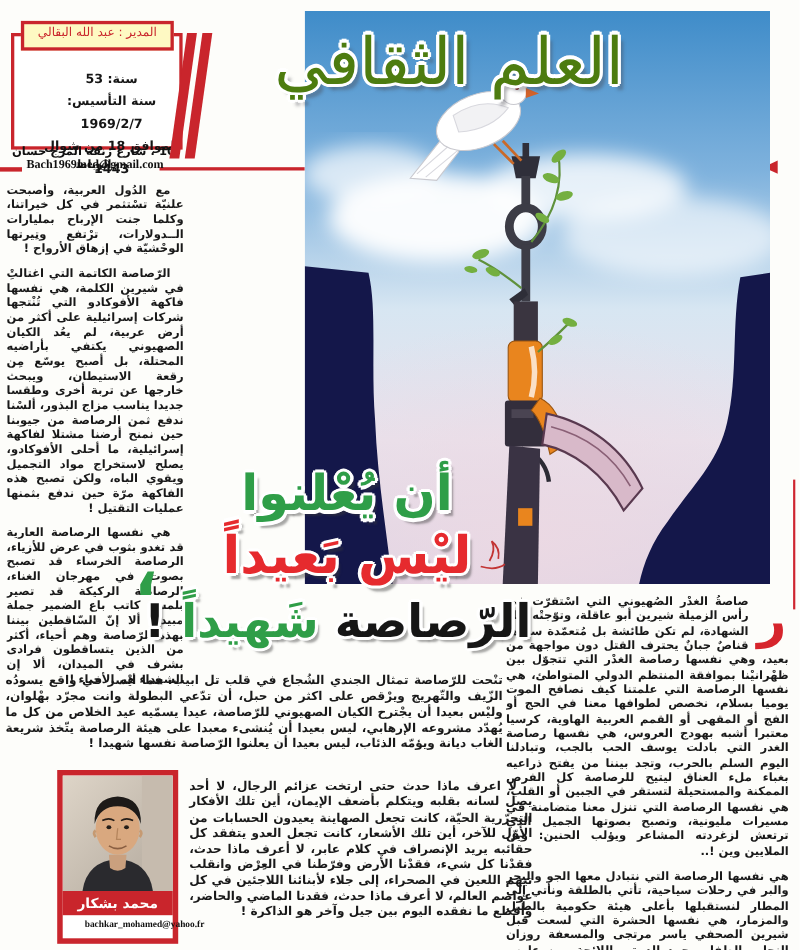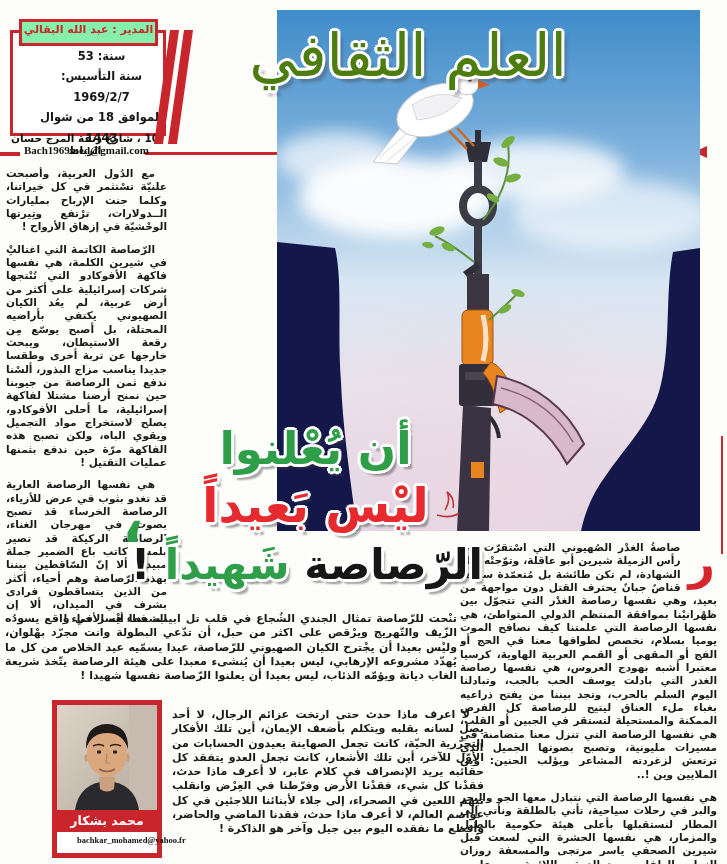--- a/index.html
+++ b/index.html
@@ -4,23 +4,23 @@
 <style>
   html,body{margin:0;padding:0;}
   #page{position:relative;width:727px;height:864px;background:#fdfdfa;overflow:hidden;
         font-family:"DejaVu Sans",sans-serif;}
   .ar{direction:rtl;font-family:"DejaVu Sans",sans-serif;font-weight:bold;color:#191919;
       text-align:justify;}
   .abs{position:absolute;}
   
   #mast-box{left:10px;top:30px;width:150px;height:100px;border:3px solid #c9252c;background:#fff;}
   #mast-label{position:absolute;left:6px;right:5px;top:-14px;height:21px;border:3px solid #c9252c;
-      background:#86efac;color:#c9252c;font-size:11px;font-weight:bold;text-align:center;
+      background:#fef9c3;color:#c9252c;font-size:11px;font-weight:normal;text-align:center;
       line-height:16px;direction:rtl;}
-  #mast-lines{margin-top:13px;font-size:11.5px;line-height:1.78;text-align:center;direction:rtl;
+  #mast-lines{margin-top:28px;font-size:11.5px;line-height:1.78;text-align:center;direction:rtl;
       color:#151515;font-weight:bold;padding-left:27px;}
   #mast-address{left:0;top:132px;width:170px;text-align:center;font-size:10.5px;font-weight:bold;
       color:#111;direction:rtl;}
   #mast-email{left:24px;top:144px;width:120px;font-size:11px;font-weight:bold;color:#111;
       font-family:"Liberation Serif",serif;}
   .redbar{background:#c9252c;}
   #bar-a{left:0;top:152px;width:20px;height:4px;}
   #bar-b{left:145px;top:152px;width:132px;height:3px;}
   #rule-right-v{left:721px;top:436px;width:2px;height:118px;background:#cf2630;}
   #rule-arrow{left:694px;top:146px;width:0;height:0;border-top:6px solid transparent;

